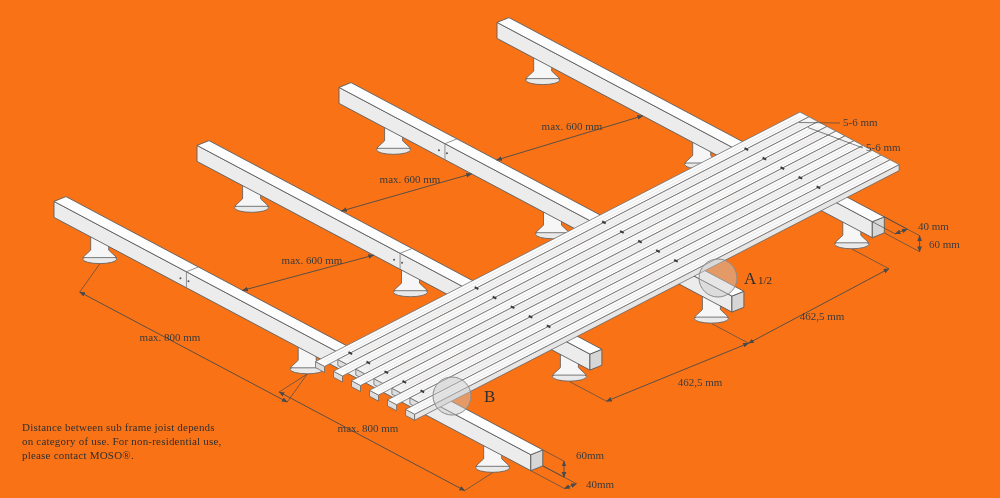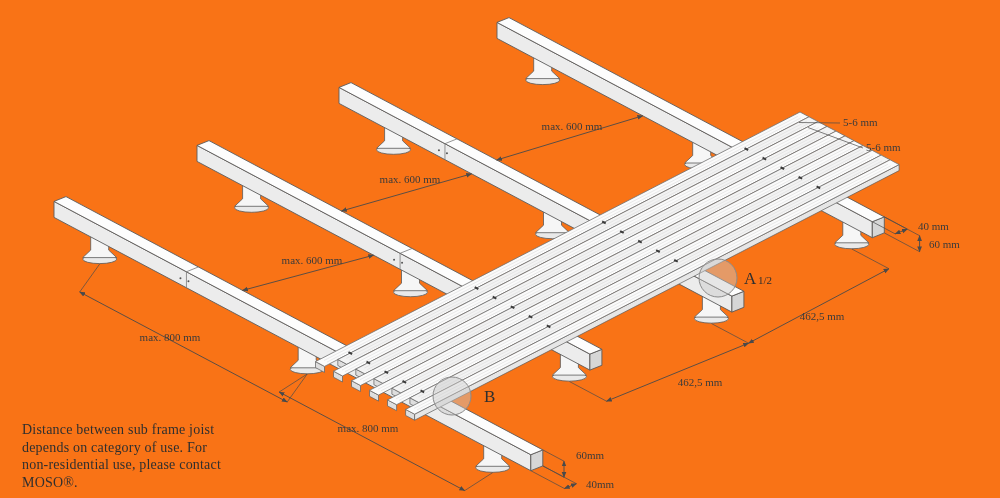--- a/index.html
+++ b/index.html
@@ -1,19 +1,19 @@
 <!DOCTYPE html>
 <html><head>
 <meta charset="utf-8">
 <style>
   html,body{margin:0;padding:0;background:#ffffff;}
   .stage{position:relative;width:1000px;height:498px;background:#f97316;overflow:hidden;
          font-family:Liberation Serif, serif;}
   .stage svg{position:absolute;left:0;top:0;}
-  .note{position:absolute;left:22px;top:421px;width:200px;font-size:14px;line-height:1.26;
+  .note{position:absolute;left:22px;top:421px;width:200px;font-size:11px;line-height:1.26;
         color:#2f2f2f;letter-spacing:.2px;}
   text.dim{font-size:11px;fill:#3b3b3b;}
   text.callout{font-size:17px;fill:#2f2f2f;}
   text.callout-sub{font-size:11px;fill:#2f2f2f;}
 </style>
 </head>
 <body>
 
 <div class="stage">
 

